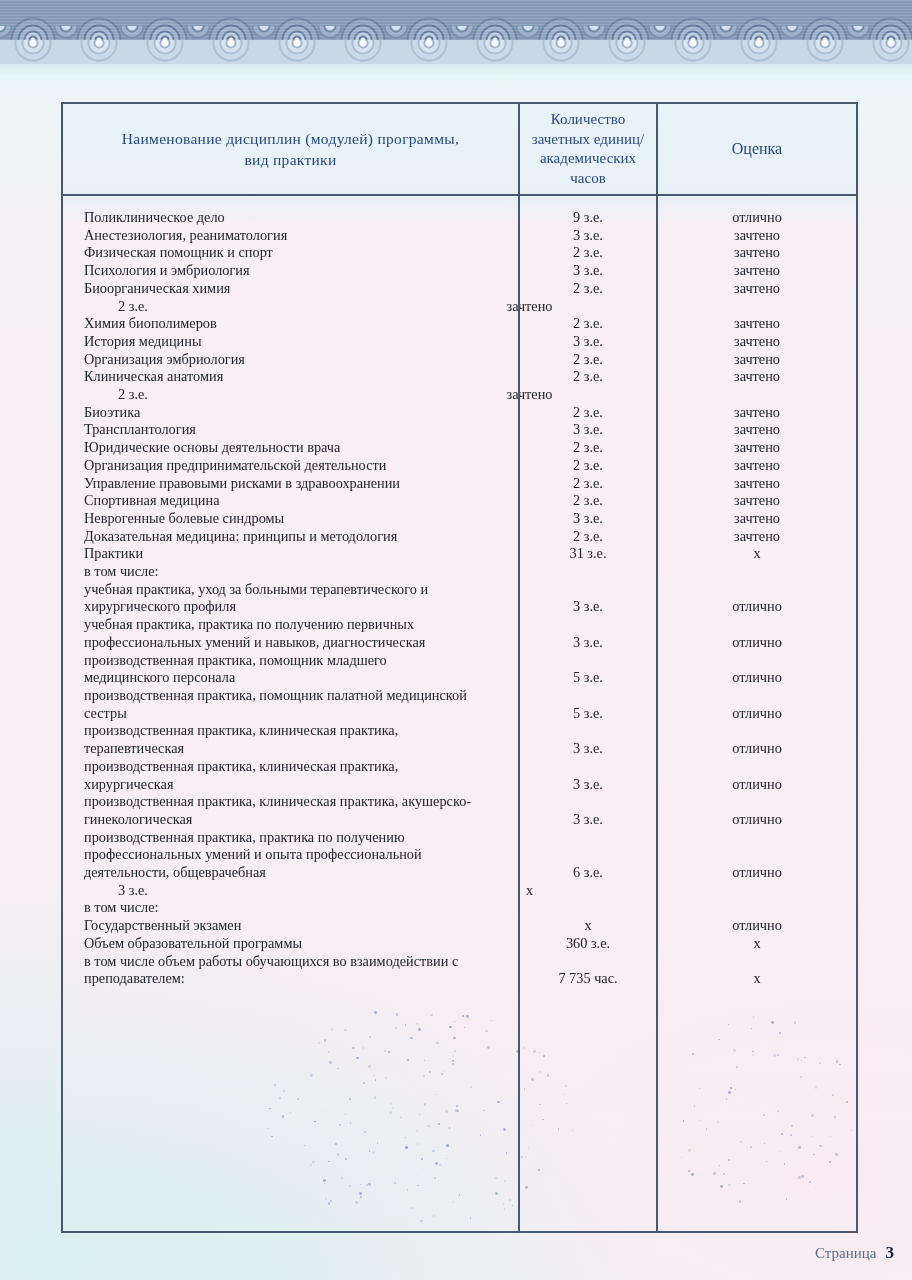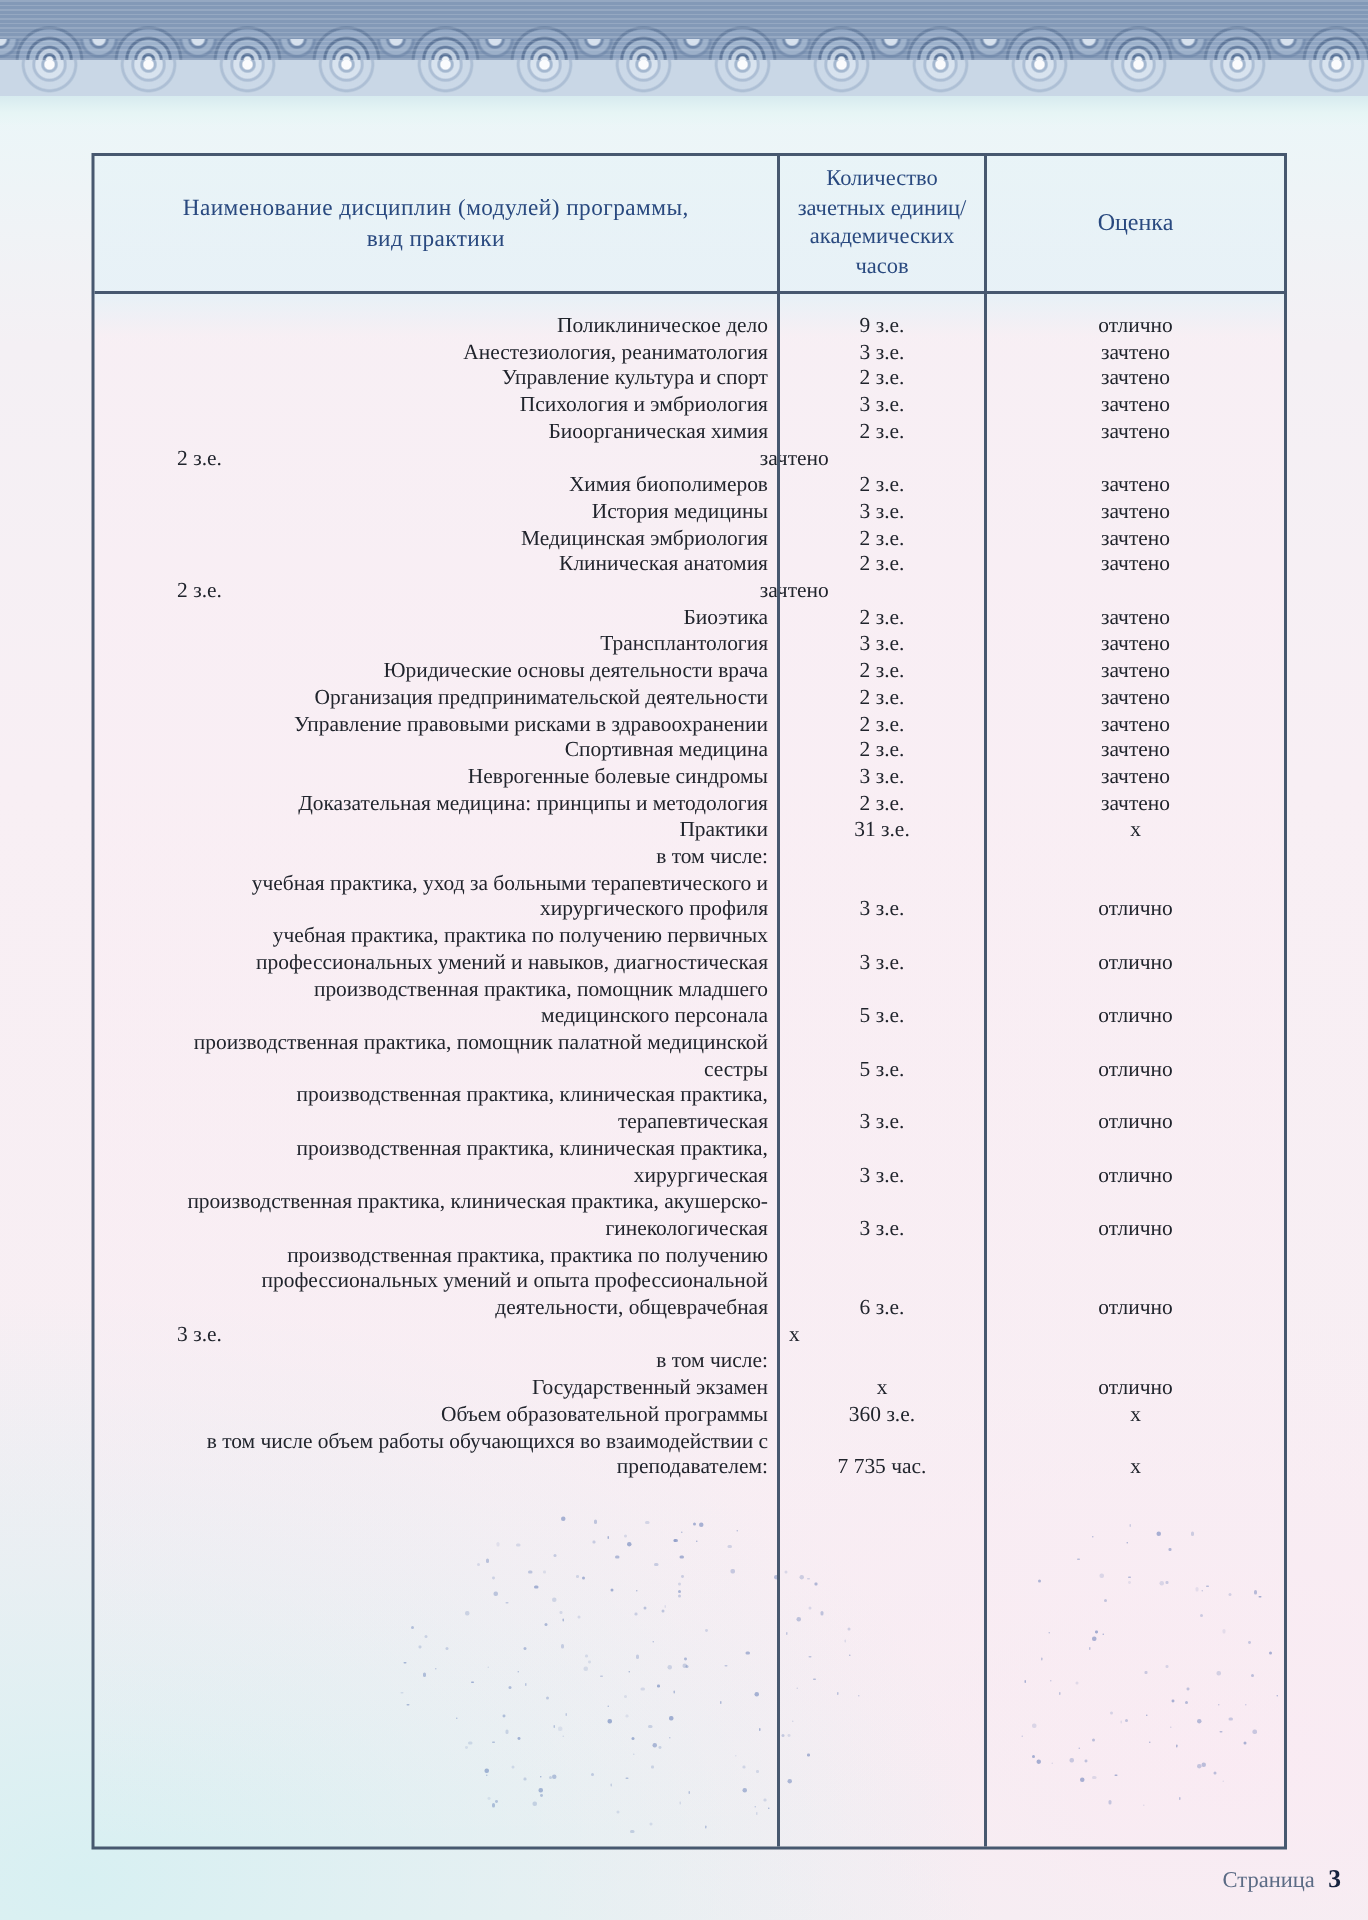--- a/index.html
+++ b/index.html
@@ -47,21 +47,21 @@
     position:relative;display:flex;height:90px;border-bottom:2px solid #47586f;
     color:#29497f;z-index:2;
   }
   .th{display:flex;align-items:center;justify-content:center;text-align:center;white-space:pre-line;box-sizing:border-box;}
   .th-name{width:455px;font-size:15.5px;line-height:21px;letter-spacing:.3px;}
   .th-credits{width:140px;font-size:15px;line-height:19.5px;}
   .th-grade{flex:1;font-size:16px;}
   .tbody{position:relative;padding-top:13px;z-index:2;color:#20242c;}
   .tr{display:flex;align-items:flex-end;font-size:14.3px;line-height:17.7px;}
   .td{box-sizing:border-box;}
-  .td-name{width:455px;padding-left:21px;padding-right:6px;white-space:pre-line;text-align:right;}
+  .td-name{width:455px;padding-left:21px;padding-right:6px;white-space:pre-line;text-align:left;}
   .td-credits{width:140px;text-align:center;}
   .td-grade{flex:1;text-align:center;}
 
   
   .stamp{position:absolute;left:61px;top:1000px;width:797px;height:230px;pointer-events:none;z-index:1;}
   .dot{position:absolute;border-radius:50%;background:#3c5da6;}
 
   
   .footer{position:absolute;right:18px;top:1243px;color:#5b6b85;font-size:15px;}
   .footer .pagenum{color:#16233f;font-weight:bold;font-size:17px;margin-left:9px;}
@@ -336,21 +336,21 @@
         <div class="td td-grade">отлично</div>
       </div>
 
       <div class="tr">
         <div class="td td-name">Анестезиология, реаниматология</div>
         <div class="td td-credits">3 з.е.</div>
         <div class="td td-grade">зачтено</div>
       </div>
 
       <div class="tr">
-        <div class="td td-name">Управление культура и спорт</div>
+        <div class="td td-name">Физическая помощник и спорт</div>
         <div class="td td-credits">2 з.е.</div>
         <div class="td td-grade">зачтено</div>
       </div>
 
       <div class="tr">
         <div class="td td-name">Психология и эмбриология</div>
         <div class="td td-credits">3 з.е.</div>
         <div class="td td-grade">зачтено</div>
       </div>
 
@@ -371,21 +371,21 @@
         <div class="td td-grade">зачтено</div>
       </div>
 
       <div class="tr">
         <div class="td td-name">История медицины</div>
         <div class="td td-credits">3 з.е.</div>
         <div class="td td-grade">зачтено</div>
       </div>
 
       <div class="tr">
-        <div class="td td-name">Медицинская эмбриология</div>
+        <div class="td td-name">Организация эмбриология</div>
         <div class="td td-credits">2 з.е.</div>
         <div class="td td-grade">зачтено</div>
       </div>
 
       <div class="tr">
         <div class="td td-name">Клиническая анатомия</div>
         <div class="td td-credits">2 з.е.</div>
         <div class="td td-grade">зачтено</div>
       </div>
 

